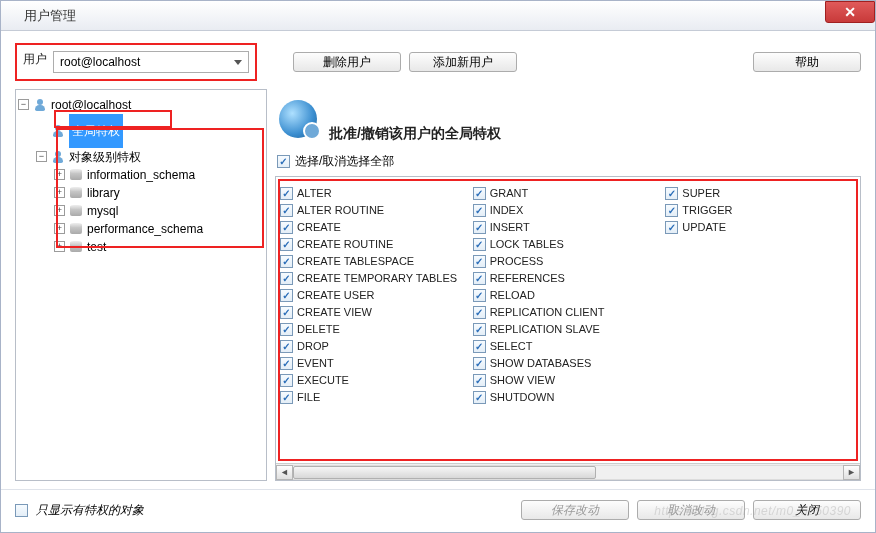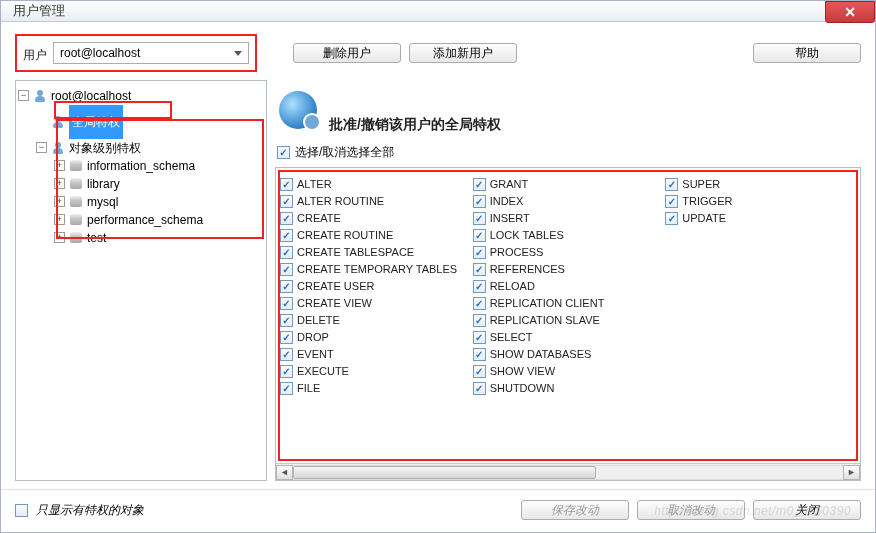--- a/index.html
+++ b/index.html
@@ -13,26 +13,26 @@
     }
     .window {
       width: 876px;
       height: 533px;
       background: #fff;
       border: 1px solid #a8b3c8;
       display: flex;
       flex-direction: column;
     }
     .titlebar {
-      height: 21px;
+      height: 30px;
       background: linear-gradient(#ffffff, #e9ecf2);
       border-bottom: 1px solid #c5cbd6;
       display: flex;
       align-items: center;
-      padding-left: 12px;
+      padding-left: 23px;
       position: relative;
       text-align: right;
     }
     .titlebar .title {
       font-size: 13px;
       color: #333;
     }
     .close-btn {
       position: absolute;
       right: 0;
@@ -52,21 +52,21 @@
       cursor: pointer;
     }
     .toolbar-row {
       display: flex;
       align-items: center;
       padding: 12px 14px 4px 14px;
       gap: 8px;
     }
     .user-block {
       display: flex;
-      align-items: flex-end;
+      align-items: flex-start;
       gap: 6px;
       border: 2px solid #e22;
       padding: 6px 6px;
       background: #fff;
     }
     .user-block .label {
       color: #222;
     }
     .user-select {
       width: 196px;

